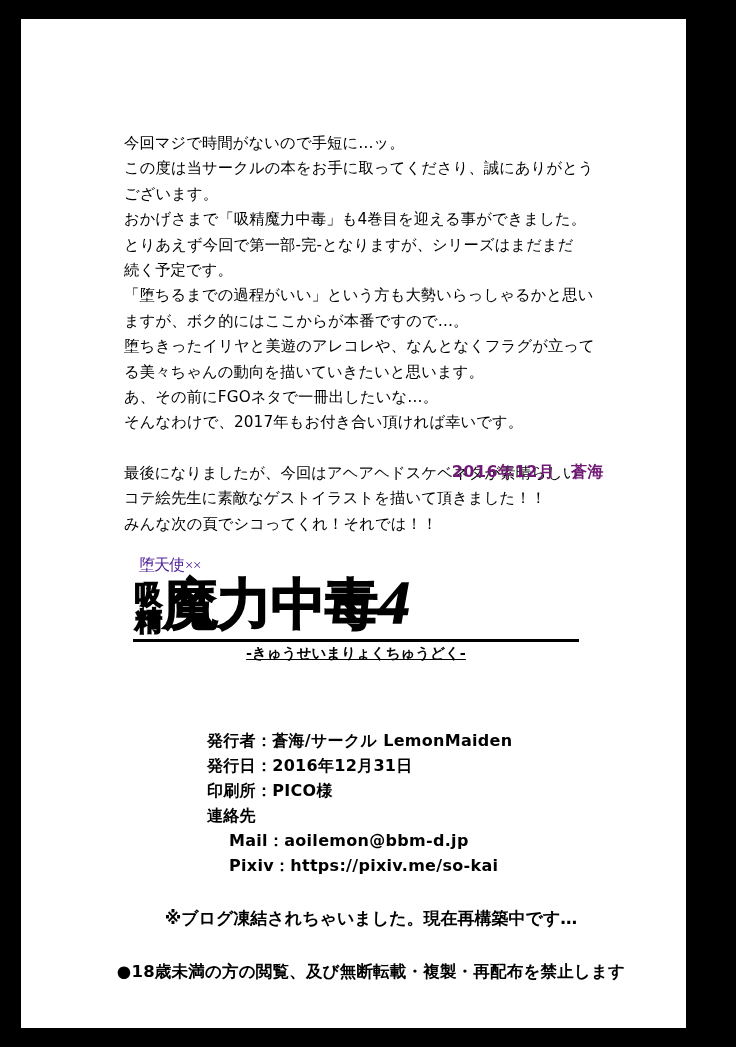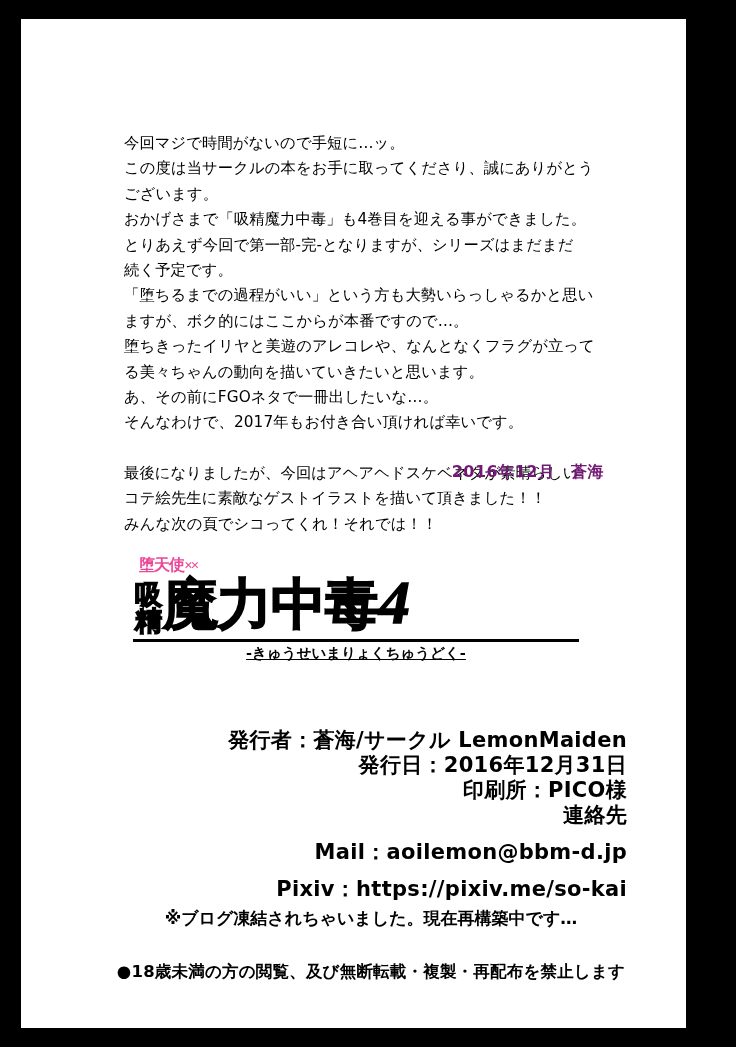--- a/index.html
+++ b/index.html
@@ -59,22 +59,22 @@
     left: 104px;
     top: 536px;
     width: 480px;
     height: 140px;
   }
   .logo-small {
     position: absolute;
     left: 14px;
     top: 0px;
     font-size: 16px;
-    font-weight: bold;
-    color: #ec4899;
+    font-weight: normal;
+    color: #4c1d95;
     letter-spacing: -1px;
     font-family: "DejaVu Sans", sans-serif;
   }
   .logo-small .xx {
     font-family: "Liberation Serif", serif;
     font-style: italic;
     font-size: 15px;
     letter-spacing: -2px;
   }
   .logo-main {
@@ -125,29 +125,28 @@
     color: #000000;
     letter-spacing: 0px;
     text-decoration: underline;
   }
   
   .colophon {
     position: absolute;
     left: 186px;
     top: 709px;
     width: 420px;
-    font-size: 21px;
+    font-size: 16px;
     font-weight: bold;
     line-height: 25px;
     color: #000000;
     letter-spacing: 0.3px;
-    text-align: right;
   }
   .colophon div { white-space: pre; }
-  .colophon .indent { padding-left: 22px; margin-top: 12px; }
+  .colophon .indent { padding-left: 22px; }
   .note {
     position: absolute;
     left: 90px;
     top: 888px;
     width: 520px;
     text-align: center;
     font-size: 17px;
     font-weight: bold;
     color: #000000;
   }

